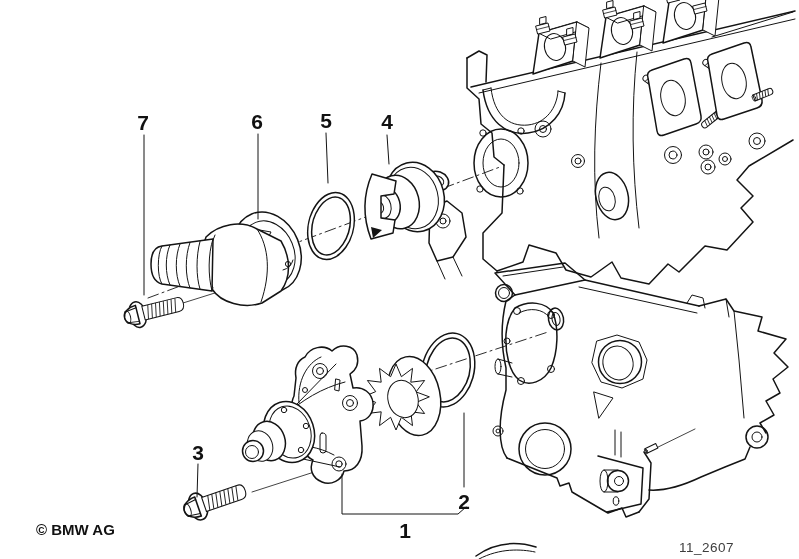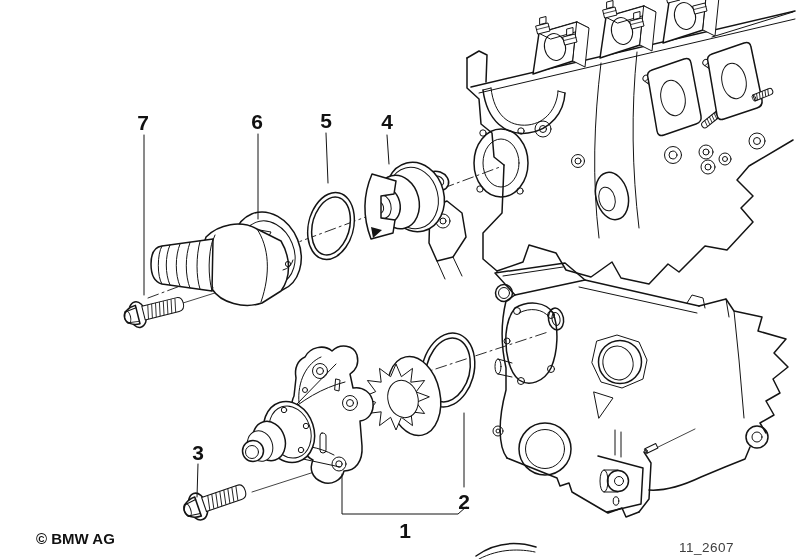--- a/index.html
+++ b/index.html
@@ -8,21 +8,21 @@
   .stage svg{position:absolute;left:0;top:0;}
   svg *{stroke-linejoin:round;stroke-linecap:round;}
   .s15{stroke:#141414;stroke-width:1.5;fill:none;}
   .s1{stroke:#141414;stroke-width:1;fill:none;}
   .s08{stroke:#141414;stroke-width:0.8;fill:none;}
   .w{fill:#ffffff;}
   .dark{fill:#141414;stroke:none;}
   .dash{stroke:#141414;stroke-width:0.9;fill:none;stroke-dasharray:11 4 2 4;}
   .callout{position:absolute;transform:translate(-50%,-50%);font-size:21px;font-weight:bold;
            color:#111;line-height:1;cursor:pointer;}
-  .copyright{position:absolute;left:36px;top:521px;font-size:15px;font-weight:bold;color:#111;margin-top:9px;}
+  .copyright{position:absolute;left:36px;top:521px;font-size:15px;font-weight:bold;color:#111;}
   .drawno{position:absolute;left:679px;top:540px;font-size:13.5px;color:#3d3d3d;letter-spacing:.5px;}
 </style>
 </head>
 <body>
 
 <div class="stage">
 <svg width="799" height="559" viewBox="0 0 799 559">
   <defs>
     <g id="boltshape">
       <ellipse class="w s15" cx="10" cy="0" rx="8.5" ry="13"></ellipse>

